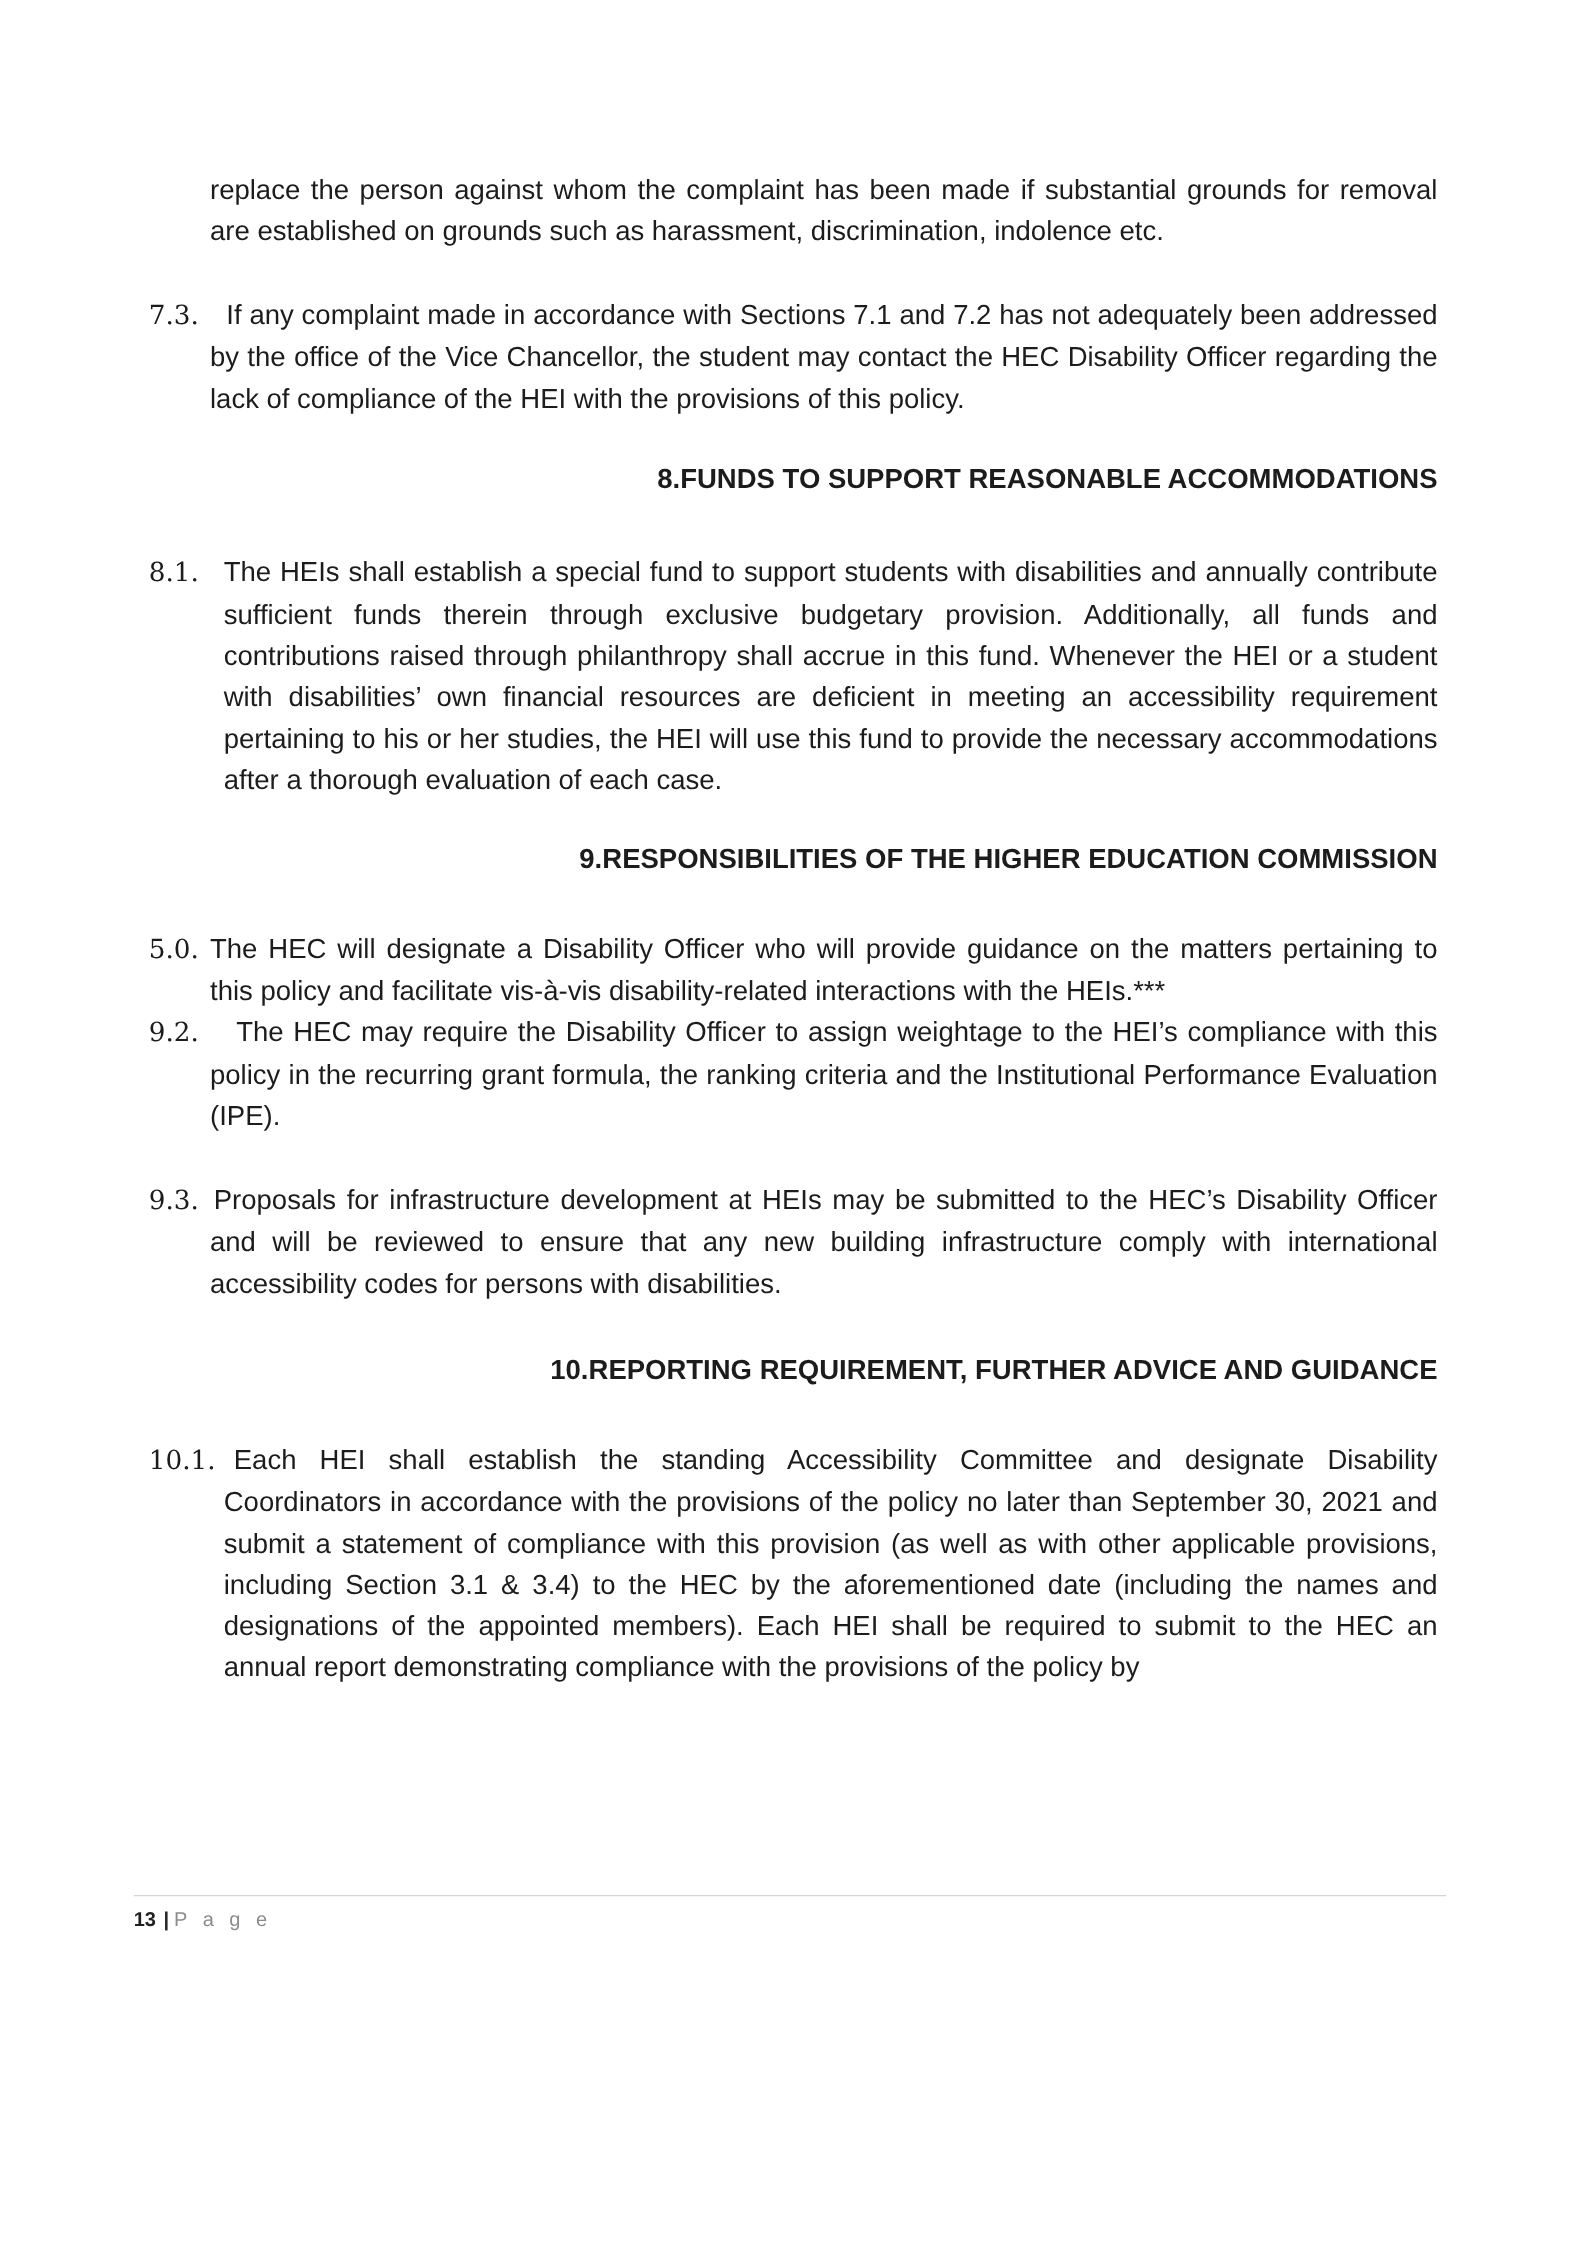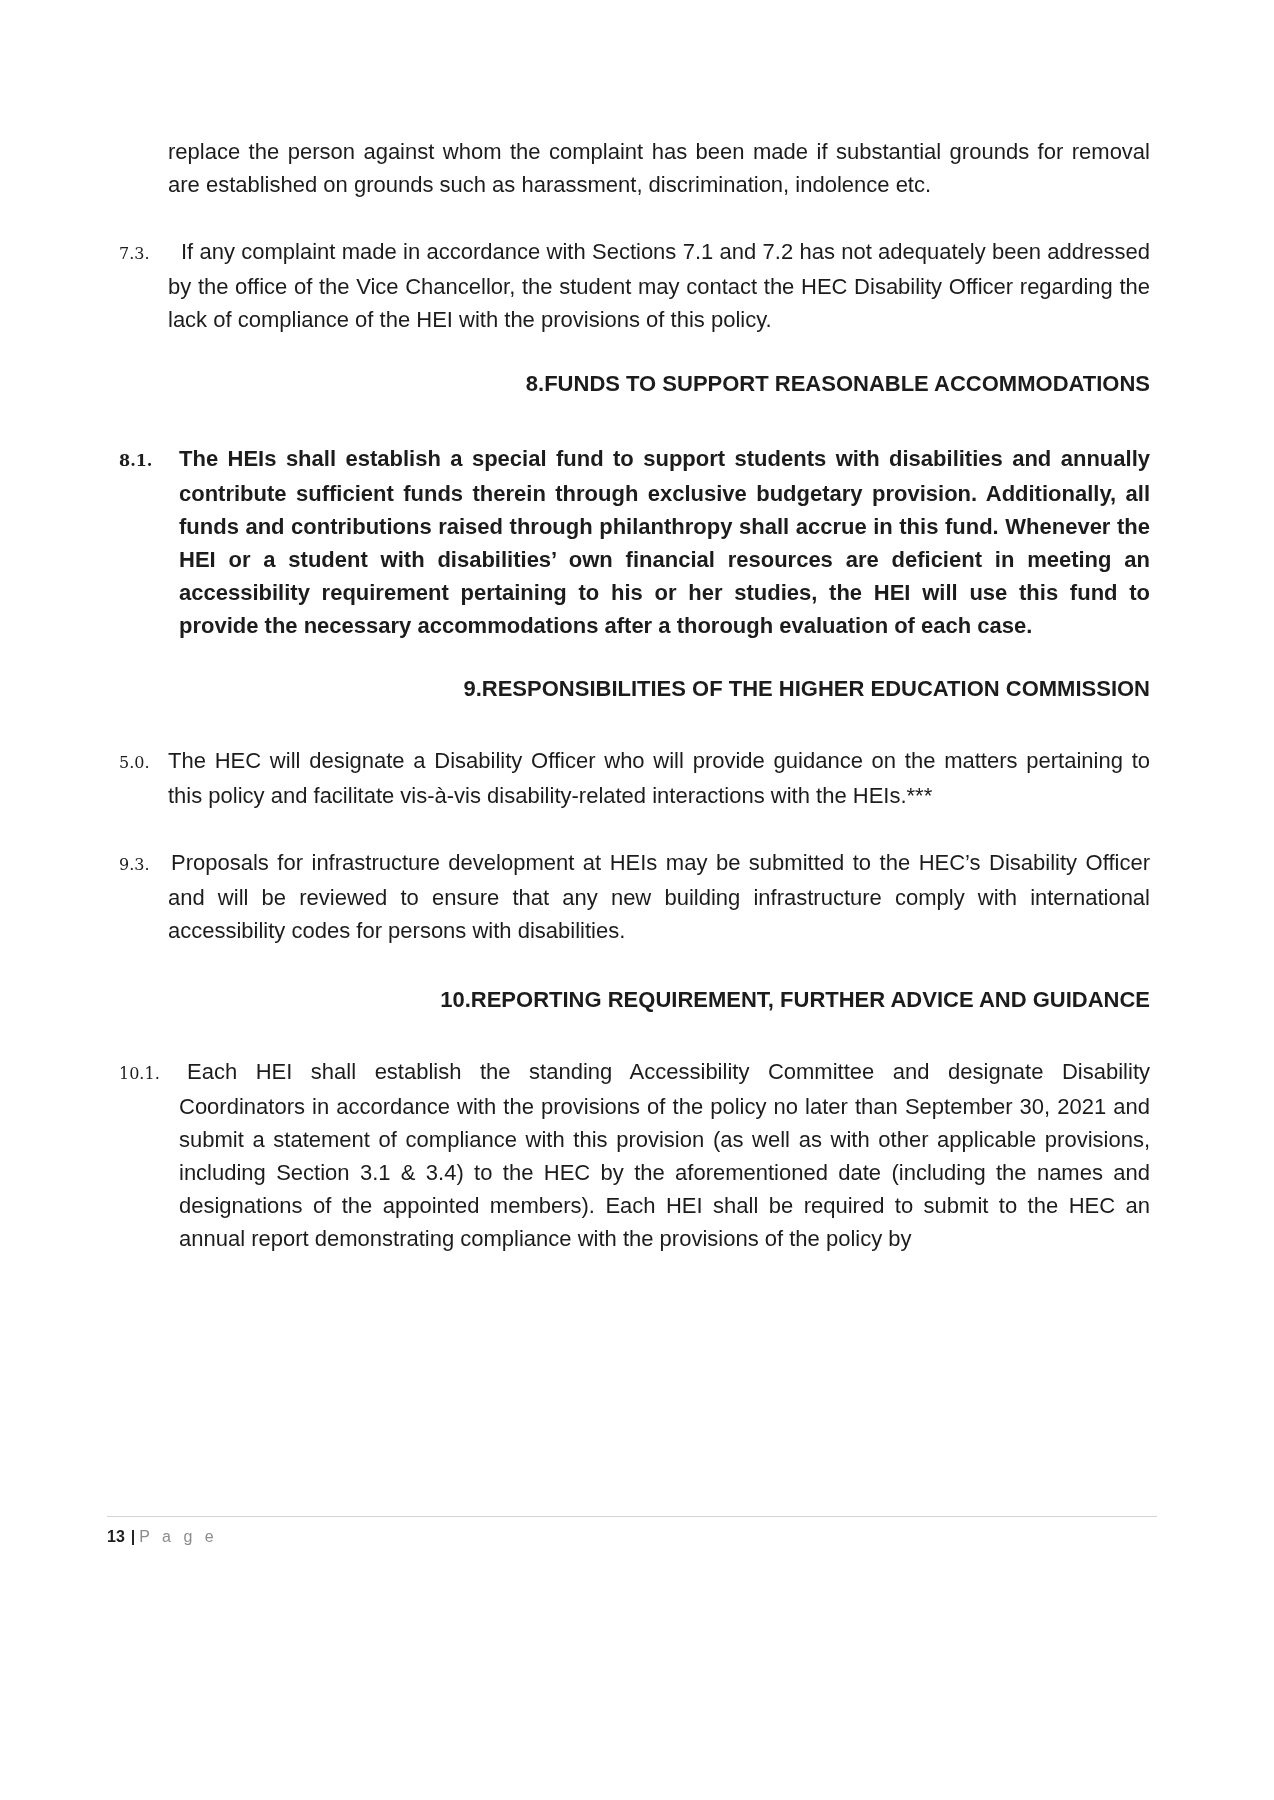--- a/index.html
+++ b/index.html
@@ -34,21 +34,21 @@
   }
   .item {
     text-indent: -49px;
     padding-left: 49px;
   }
   .item .num {
     display: inline-block;
     text-indent: 0;
     width: 49px;
     font-family: "DejaVu Serif", serif;
-    font-size: 16px;
+    font-size: 21px;
   }
   .item.hang-60 {
     text-indent: -60px;
     padding-left: 60px;
   }
   .num.w62 { width: 62px; }
   .num.w60 { width: 60px; }
   .num.w70 { width: 70px; }
   .num.w52 { width: 52px; }
   .num.w55 { width: 55px; }
@@ -58,21 +58,21 @@
     line-height: 33px;
     font-weight: bold;
     text-align: right;
   }
   .heading .hnum {
     display: inline-block;
     min-width: 33px;
   }
   .mt34 { margin-top: 34px; }
   .mt31 { margin-top: 31px; }
-  .mt42 { margin-top: 42px; font-weight: bold; }
+  .mt42 { margin-top: 42px; }
   .mt30 { margin-top: 30px; }
   .mt39 { margin-top: 39px; }
   .mt0  { margin-top: 0; }
   .mt66 { margin-top: 66px; }
   .mt36 { margin-top: 36px; }
   .footer {
     position: absolute;
     left: 107px;
     top: 1516px;
     width: 1050px;
@@ -106,20 +106,21 @@
     <p class="par item mt34"><span class="num w62">7.3.</span><span>If any complaint made in accordance with Sections 7.1 and 7.2 has not adequately been addressed by the office of the Vice Chancellor, the student may contact the HEC Disability Officer regarding the lack of compliance of the HEI with the provisions of this policy.</span></p>
 
     <p class="heading mt31"><span class="hnum">8.</span><span>FUNDS TO SUPPORT REASONABLE ACCOMMODATIONS</span></p>
 
     <p class="par item hang-60 mt42"><span class="num w60">8.1.</span><span>The HEIs shall establish a special fund to support students with disabilities and annually contribute sufficient funds therein through exclusive budgetary provision. Additionally, all funds and contributions raised through philanthropy shall accrue in this fund. Whenever the HEI or a student with disabilities’ own financial resources are deficient in meeting an accessibility requirement pertaining to his or her studies, the HEI will use this fund to provide the necessary accommodations after a thorough evaluation of each case.</span></p>
 
     <p class="heading mt30"><span class="hnum">9.</span><span>RESPONSIBILITIES OF THE HIGHER EDUCATION COMMISSION</span></p>
 
     <p class="par item mt39"><span class="num">5.0.</span><span>The HEC will designate a Disability Officer who will provide guidance on the matters pertaining to this policy and facilitate vis-à-vis disability-related interactions with the HEIs.***</span></p>
 
+    <p class="par item mt0"><span class="num w70">9.2.</span><span>The HEC may require the Disability Officer to assign weightage to the HEI’s compliance with this policy in the recurring grant formula, the ranking criteria and the Institutional Performance Evaluation (IPE).</span></p>
 
     <p class="par item mt34"><span class="num w52">9.3.</span><span>Proposals for infrastructure development at HEIs may be submitted to the HEC’s Disability Officer and will be reviewed to ensure that any new building infrastructure comply with international accessibility codes for persons with disabilities.</span></p>
 
 
     <p class="heading mt36"><span class="hnum">10.</span><span>REPORTING REQUIREMENT, FURTHER ADVICE AND GUIDANCE</span></p>
 
     <p class="par item hang-60 mt39"><span class="num w68">10.1.</span><span>Each HEI shall establish the standing Accessibility Committee and designate Disability Coordinators in accordance with the provisions of the policy no later than September 30, 2021 and submit a statement of compliance with this provision (as well as with other applicable provisions, including Section 3.1 &amp; 3.4) to the HEC by the aforementioned date (including the names and designations of the appointed members). Each HEI shall be required to submit to the HEC an annual report demonstrating compliance with the provisions of the policy by</span></p>
 
   </main>
 

